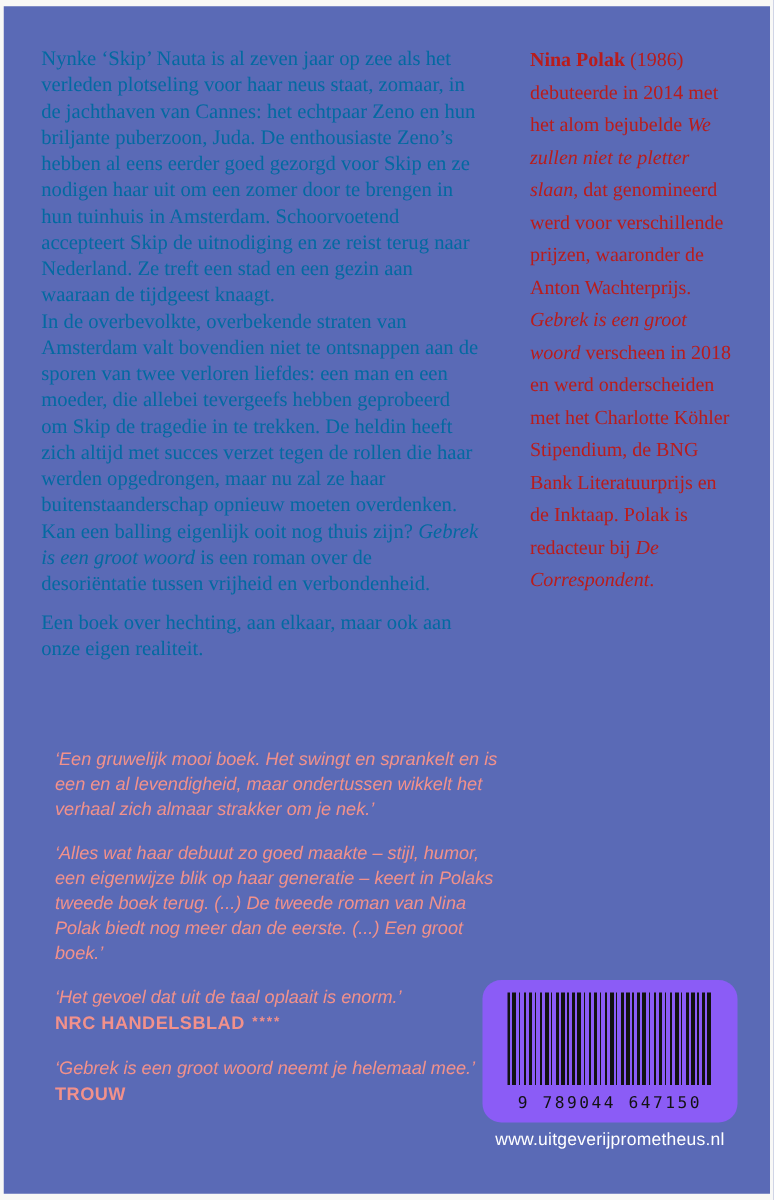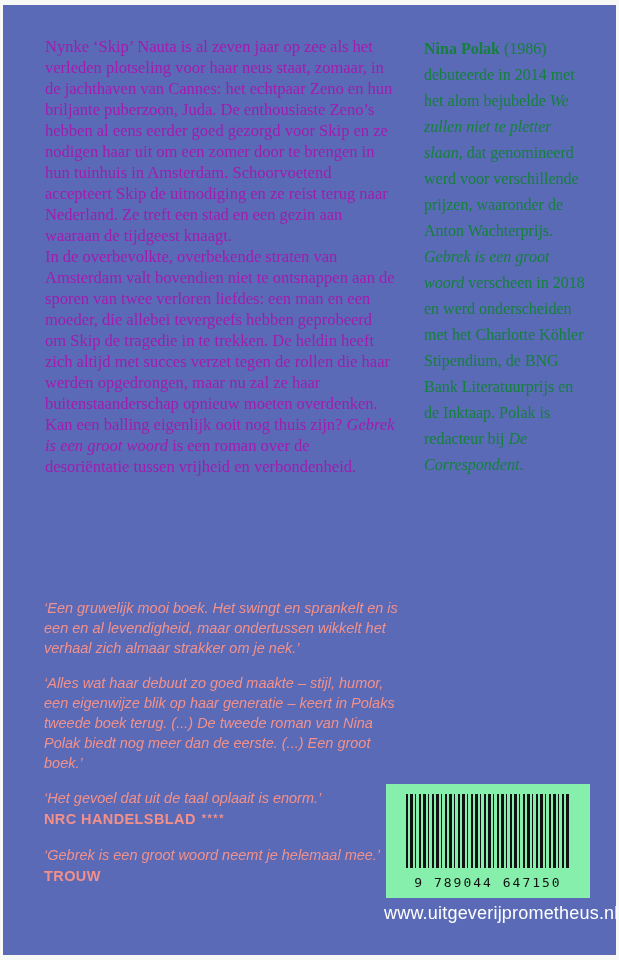--- a/index.html
+++ b/index.html
@@ -12,32 +12,32 @@
     font-family: "Liberation Serif", serif;
   }
   .cover {
     position: absolute;
     left: 3px; right: 3px; top: 5px; bottom: 5px;
     background: #5a6ab6;
   }
   
   .synopsis {
     position: absolute;
-    left: 45px; top: 36px; width: 352px;
-    color: #a21caf;
+    left: 33px; top: 36px; width: 352px;
+    color: #0369a1;
     font-size: 16.5px; line-height: 21px;
   }
   .synopsis p { margin: 0; }
   .synopsis p.spaced { margin-top: 10px; }
   .em { font-style: italic; }
   
   .bio {
     position: absolute;
     left: 424px; top: 36px; width: 164px;
-    color: #15803d;
+    color: #b91c1c;
     font-size: 16px; line-height: 26px;
   }
   .bio .name { font-weight: bold; }
   
   .quotes {
     position: absolute;
     left: 44px; top: 598px; width: 356px;
     color: #f2918b;
   }
   .quote { margin-bottom: 15px; }
@@ -55,21 +55,22 @@
   .quote .stars {
     font-size: 11px;
     letter-spacing: 1.5px;
     vertical-align: 2px;
     margin-left: 6px;
   }
   
   .barcode-box {
     position: absolute;
     left: 386px; top: 784px; width: 204px; height: 114px;
-    background: #86efac;
+    background: #8b5cf6;
+    border-radius: 15px;
   }
   .bars {
     position: absolute;
     left: 20px; right: 20px; top: 10px; height: 74px;
     background: repeating-linear-gradient(
       to right,
       #121212 0px, #121212 2px,
       transparent 2px, transparent 4px,
       #121212 4px, #121212 7px,
       transparent 7px, transparent 9px,
@@ -82,35 +83,36 @@
     left: 0; right: 0; bottom: 8px;
     text-align: center;
     color: #121212;
     font-family: "DejaVu Sans Mono", monospace;
     font-size: 13px;
     letter-spacing: 2px;
   }
   .website {
     position: absolute;
     left: 384px; top: 903px; width: 208px;
-    text-align: left;
+    text-align: center;
     color: #ffffff;
     font-family: "Liberation Sans", sans-serif;
-    font-size: 18px;
+    font-size: 14px;
     letter-spacing: 0.2px;
   }
 </style>
 </head>
 <body>
 
 <div class="cover"></div>
 
 <div class="synopsis">
   <p>Nynke ‘Skip’ Nauta is al zeven jaar op zee als het verleden plotseling voor haar neus staat, zomaar, in de jachthaven van Cannes: het echtpaar Zeno en hun briljante puberzoon, Juda. De enthousiaste Zeno’s hebben al eens eerder goed gezorgd voor Skip en ze nodigen haar uit om een zomer door te brengen in hun tuinhuis in Amsterdam. Schoorvoetend accepteert Skip de uitnodiging en ze reist terug naar Nederland. Ze treft een stad en een gezin aan waaraan de tijdgeest knaagt.</p>
   <p><span>In de overbevolkte, overbekende straten van Amsterdam valt bovendien niet te ontsnappen aan de sporen van twee verloren liefdes: een man en een moeder, die allebei tevergeefs hebben geprobeerd om Skip de tragedie in te trekken. De heldin heeft zich altijd met succes verzet tegen de rollen die haar werden opgedrongen, maar nu zal ze haar buitenstaanderschap opnieuw moeten overdenken. Kan een balling eigenlijk ooit nog thuis zijn? </span><span class="em">Gebrek is een groot woord</span><span> is een roman over de desoriëntatie tussen vrijheid en verbondenheid.</span></p>
+  <p class="spaced">Een boek over hechting, aan elkaar, maar ook aan onze eigen realiteit.</p>
 </div>
 
 <div class="bio"><span class="name">Nina Polak</span><span> (1986) debuteerde in 2014 met het alom bejubelde </span><span class="em">We zullen niet te pletter slaan</span><span>, dat genomineerd werd voor verschillende prijzen, waaronder de Anton Wachterprijs. </span><span class="em">Gebrek is een groot woord</span><span> verscheen in 2018 en werd onderscheiden met het Charlotte Köhler Stipendium, de BNG Bank Literatuurprijs en de Inktaap. Polak is redacteur bij </span><span class="em">De Correspondent</span><span>.</span></div>
 
 <div class="quotes">
   <div class="quote">
     <div class="qtext">‘Een gruwelijk mooi boek. Het swingt en sprankelt en is een en al levendigheid, maar ondertussen wikkelt het verhaal zich almaar strakker om je nek.’</div>
   </div>
   <div class="quote">
     <div class="qtext">‘Alles wat haar debuut zo goed maakte – stijl, humor, een eigenwijze blik op haar generatie – keert in Polaks tweede boek terug. (...) De tweede roman van Nina Polak biedt nog meer dan de eerste. (...) Een groot boek.’</div>

